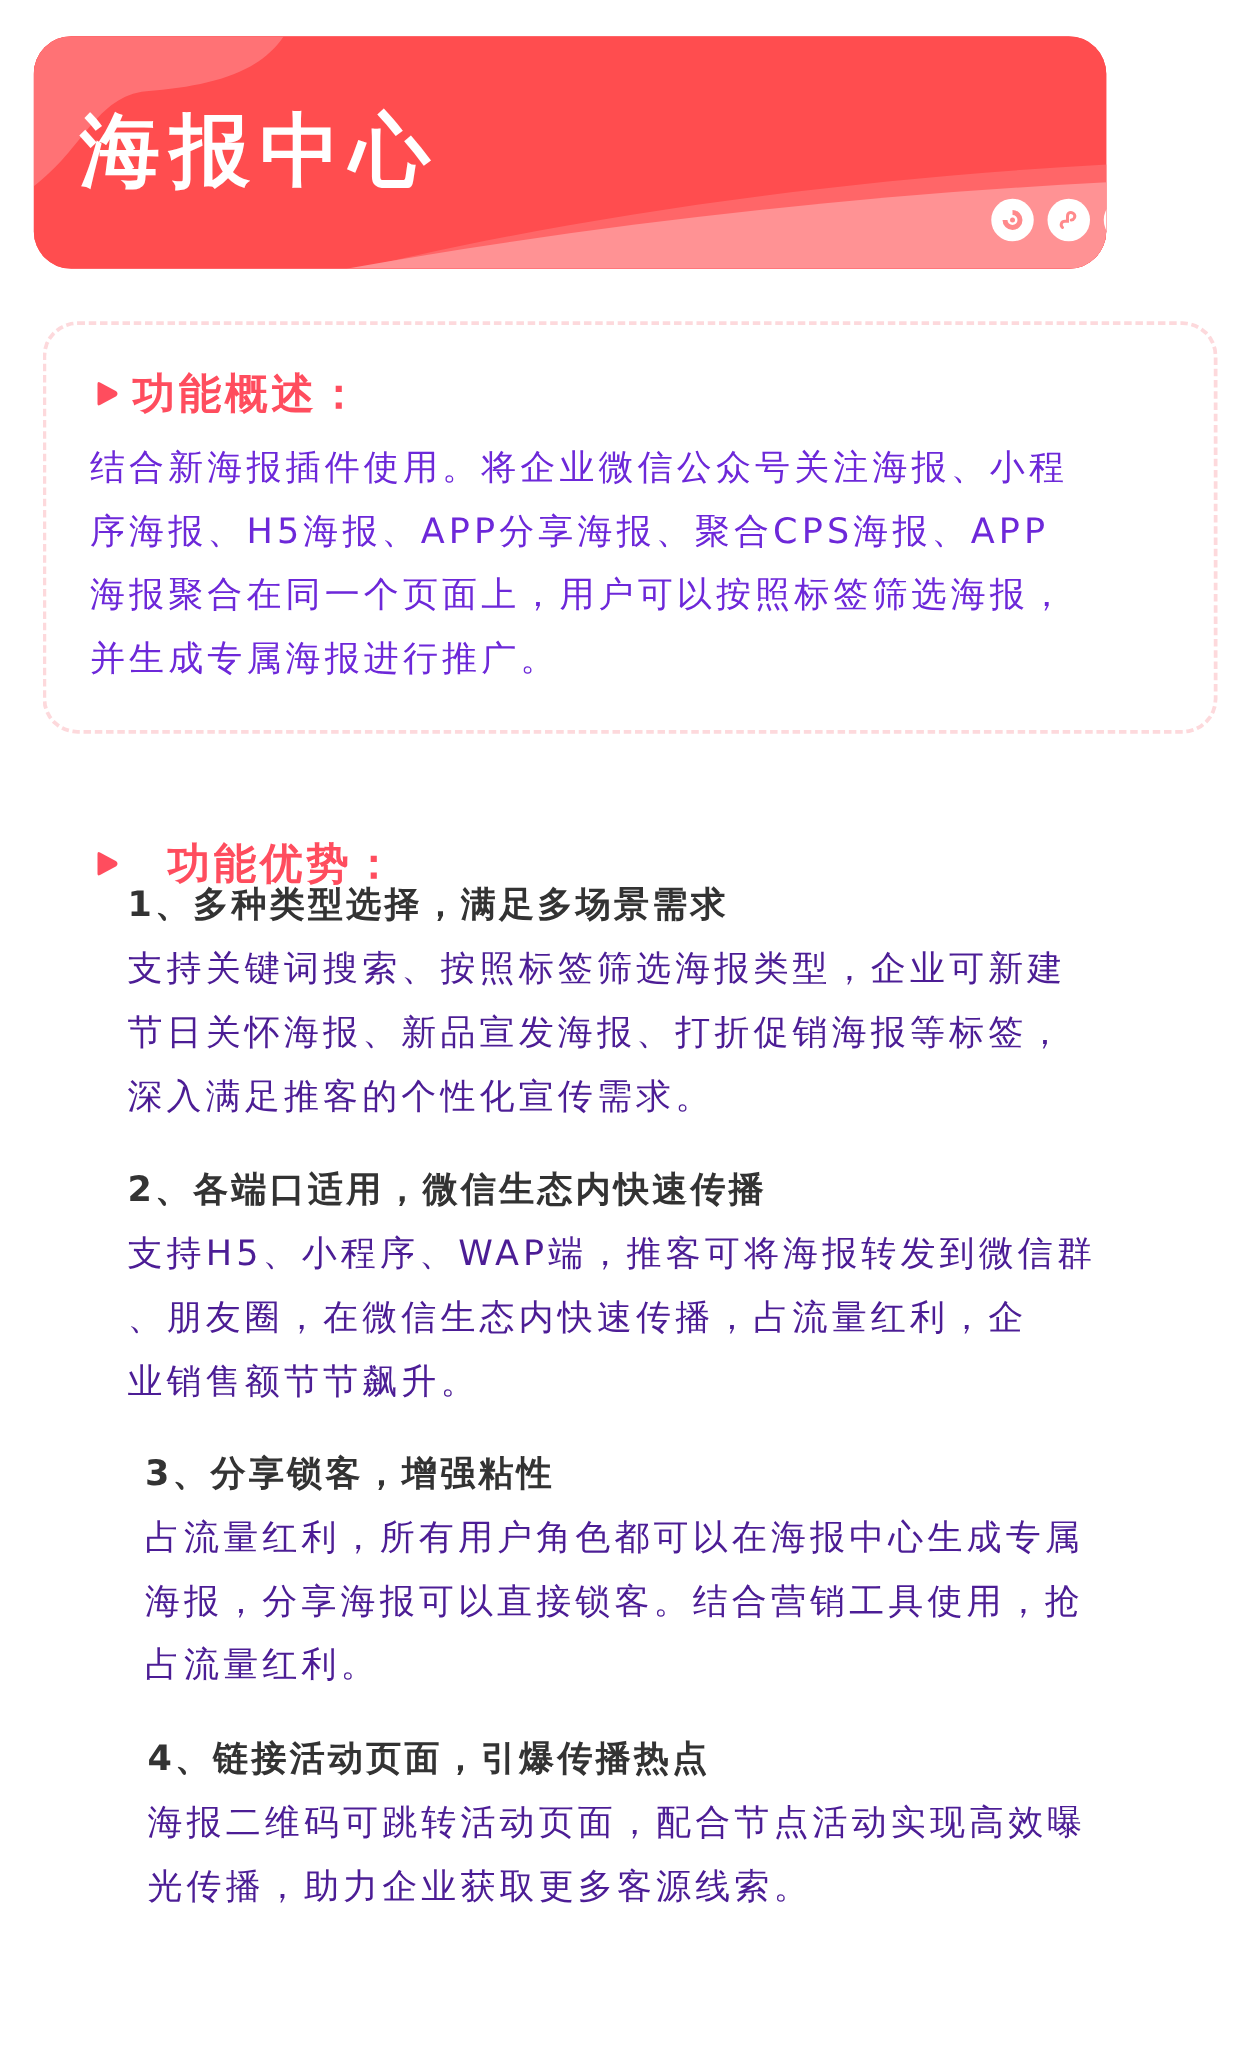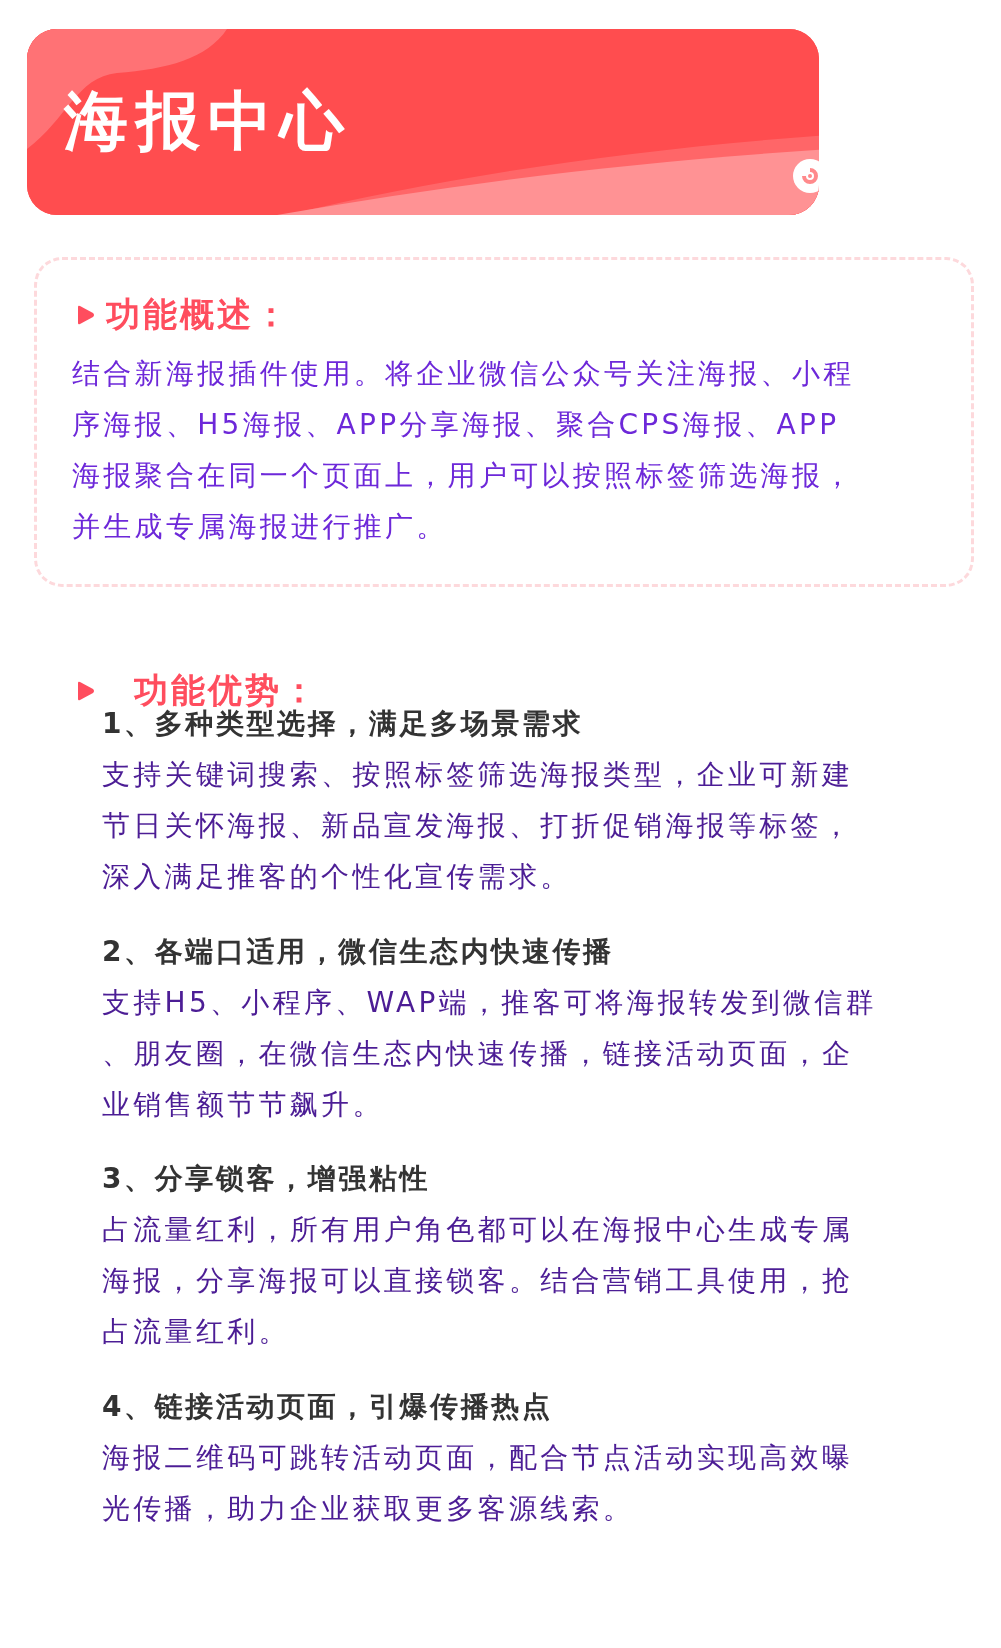--- a/index.html
+++ b/index.html
@@ -1,20 +1,20 @@
 <!DOCTYPE html>
 <html><head>
   <meta charset="utf-8">
   <style>
     * { margin: 0; padding: 0; box-sizing: border-box; }
     html, body { width: 1001px; height: 1648px; background: #ffffff; overflow: hidden; }
     body { font-family: "DejaVu Sans", "Liberation Sans", sans-serif; color: #333333; position: relative; }
 
     .banner {
-      position: absolute; left: 27px; top: 29px; width: 792px; height: 186px;
+      position: absolute; left: 27px; top: 29px; width: 858px; height: 186px;
       border-radius: 30px; overflow: hidden; background: #ff4d4f;
     }
     .banner svg.bg { position: absolute; left: 0; top: 0; }
     .banner-title {
       position: absolute; left: 37px; top: 60px;
       font-size: 64px; font-weight: bold; color: #ffffff; letter-spacing: 8px; line-height: 1;
     }
     .banner-icons { position: absolute; left: 766px; top: 130px; display: flex; gap: 11px; }
     .banner-icon {
       width: 34px; height: 34px; border-radius: 50%; background: #ffffff;
@@ -102,33 +102,33 @@
     <div>支持关键词搜索、按照标签筛选海报类型，企业可新建</div>
     <div>节日关怀海报、新品宣发海报、打折促销海报等标签，</div>
     <div>深入满足推客的个性化宣传需求。</div>
   </div>
 </div>
 
 <div class="adv" style="top:927px;">
   <div class="adv-title">2、各端口适用，微信生态内快速传播</div>
   <div class="adv-desc">
     <div>支持H5、小程序、WAP端，推客可将海报转发到微信群</div>
-    <div>、朋友圈，在微信生态内快速传播，链接活动页面，企</div>
+    <div>、朋友圈，在微信生态内快速传播，占流量红利，企</div>
     <div>业销售额节节飙升。</div>
   </div>
 </div>
 
-<div class="adv" style="top:1154px;">
+<div class="adv" style="top:1154px;margin-left:14px;">
   <div class="adv-title">3、分享锁客，增强粘性</div>
   <div class="adv-desc">
     <div>占流量红利，所有用户角色都可以在海报中心生成专属</div>
     <div>海报，分享海报可以直接锁客。结合营销工具使用，抢</div>
     <div>占流量红利。</div>
   </div>
 </div>
 
-<div class="adv" style="top:1382px;">
+<div class="adv" style="top:1382px;margin-left:16px;">
   <div class="adv-title">4、链接活动页面，引爆传播热点</div>
   <div class="adv-desc">
     <div>海报二维码可跳转活动页面，配合节点活动实现高效曝</div>
     <div>光传播，助力企业获取更多客源线索。</div>
   </div>
 </div>
 
 </body></html>

